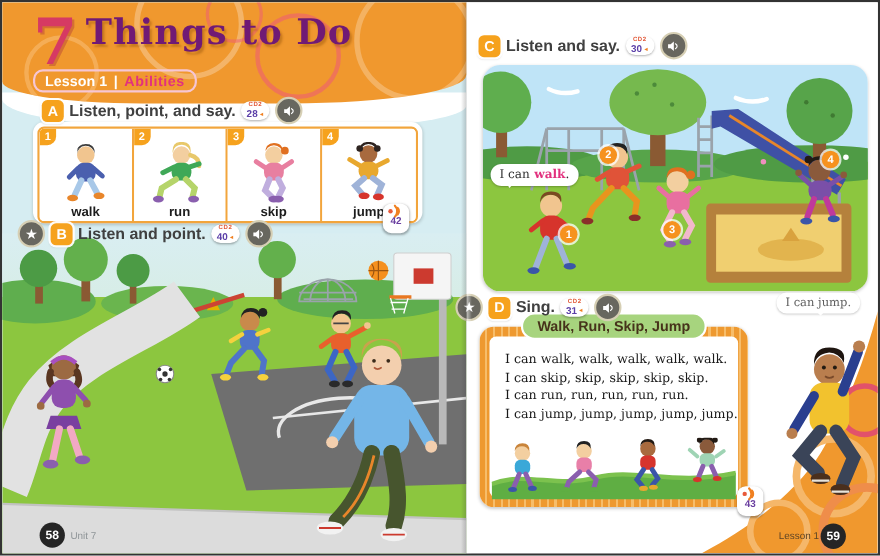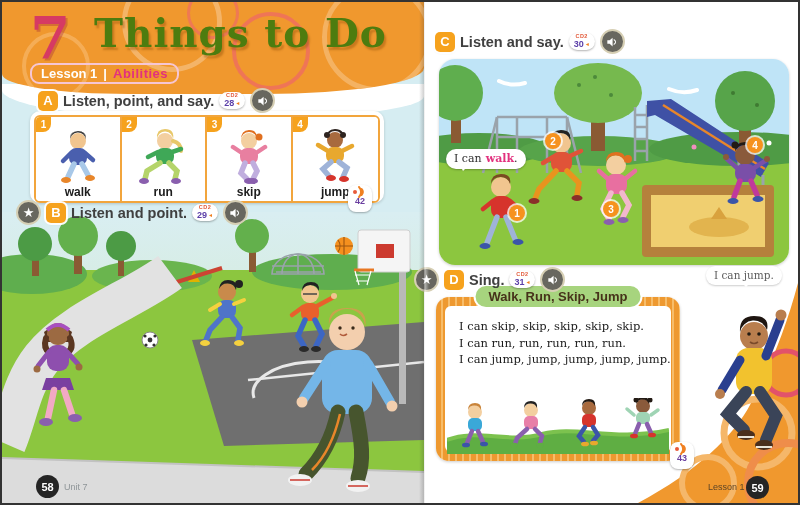--- a/index.html
+++ b/index.html
@@ -11,22 +11,22 @@
   .gutter{position:absolute;left:417px;top:0;width:10px;height:505px;
           background:linear-gradient(90deg,rgba(0,0,0,0),rgba(60,60,60,.22) 45%,rgba(255,255,255,.5) 60%,rgba(0,0,0,0));z-index:40;}
   
   .header{position:absolute;left:0;top:0;width:422px;height:92px;background:#f0982e;
           border-radius:0 0 38% 30% / 0 0 26px 20px;z-index:3;overflow:hidden;}
   .cloud{position:absolute;left:0;top:82px;width:422px;height:36px;background:#ffffff;
          border-radius:0 0 48% 52% / 0 0 24px 30px;z-index:2;}
   .ring{position:absolute;border-radius:50%;}
   .unit-num{position:absolute;left:28px;top:2px;font-family:"DejaVu Serif",serif;font-weight:bold;
             font-size:58px;color:#d63a63;text-shadow:2px 2px 0 rgba(150,20,60,.3);z-index:4;}
-  .unit-title{position:absolute;left:92px;top:8px;font-family:"DejaVu Serif",serif;font-weight:bold;
-            font-size:39px;color:#4d7c0f;letter-spacing:1px;text-shadow:2px 3px 2px rgba(150,85,10,.45);z-index:4;white-space:nowrap;}
+  .unit-title{position:absolute;left:76px;top:8px;font-family:"DejaVu Serif",serif;font-weight:bold;
+            font-size:32px;color:#701a75;letter-spacing:1px;text-shadow:2px 3px 2px rgba(150,85,10,.45);z-index:4;white-space:nowrap;}
   .lesson-bar{position:absolute;left:28px;top:61px;display:flex;gap:6px;align-items:center;
             border:2px solid #f6c6d4;border-radius:9px;padding:1px 9px;z-index:5;
             font-size:13px;font-weight:bold;color:#fff;}
   .lesson-topic{color:#e2317e;letter-spacing:.5px;}
   
   .sect{position:absolute;display:flex;align-items:center;gap:5px;z-index:20;}
   .badge-letter{width:20px;height:20px;border-radius:5px;background:#f6a21d;color:#fff;font-weight:bold;
             font-size:13px;display:flex;align-items:center;justify-content:center;
             box-shadow:0 0 0 2px rgba(255,255,255,.95),0 1px 2px rgba(0,0,0,.25);}
   .instr{font-size:14.5px;font-weight:bold;color:#404040;white-space:nowrap;}
@@ -211,21 +211,21 @@
     </div>
 
     <div class="sect" style="left:14px;top:198px;">
       <span class="star-btn">
           <span>★</span>
         </span>
       <span class="badge-letter">B</span>
       <span class="instr">Listen and point.</span>
       <span class="cd-pill">
         <span class="cd-label">CD2</span>
-        <span class="cd-track">29</span>
+        <span class="cd-track">40</span>
       </span>
       <span class="speaker-btn">
         <svg width="14" height="14" viewBox="0 0 24 24">
           <path d="M4 9v6h4l5 4.5V4.5L8 9H4z" fill="#fff"></path>
           <path d="M15.5 8.2c1.6 1 2.6 2.2 2.6 3.8s-1 2.8-2.6 3.8" stroke="#fff" stroke-width="1.8" fill="none" stroke-linecap="round"></path>
         </svg>
       </span>
     </div>
 
     <div class="sceneB">
@@ -483,20 +483,21 @@
         <path d="M4 9v6h4l5 4.5V4.5L8 9H4z" fill="#fff"></path>
         <path d="M15.5 8.2c1.6 1 2.6 2.2 2.6 3.8s-1 2.8-2.6 3.8" stroke="#fff" stroke-width="1.8" fill="none" stroke-linecap="round"></path>
       </svg>
     </span>
   </div>
 
   <div class="songframe">
     <div class="songinner">
       <div class="songtitle">Walk, Run, Skip, Jump</div>
       <div class="lyrics">
+        <span class="lyric-line">I can walk, walk, walk, walk, walk.</span>
         <span class="lyric-line">I can skip, skip, skip, skip, skip.</span>
         <span class="lyric-line">I can run, run, run, run, run.</span>
         <span class="lyric-line">I can jump, jump, jump, jump, jump.</span>
       </div>
       <svg class="songkids" viewBox="0 0 222 56">
         <path d="M0 42 C30 30 60 46 95 36 C130 27 165 44 222 32 L222 56 L0 56 Z" fill="#5fae43"></path>
         <path d="M0 42 C30 30 60 46 95 36 C130 27 165 44 222 32" stroke="#7cc24e" stroke-width="4" fill="none"></path>
         <g>
           <circle cx="28" cy="14" r="7" fill="#f3cfa0"></circle>
           <path d="M21 12 a7 7 0 0 1 13 0 q1 -7 -6 -7 q-7 0 -7 7z" fill="#c9843a"></path>

